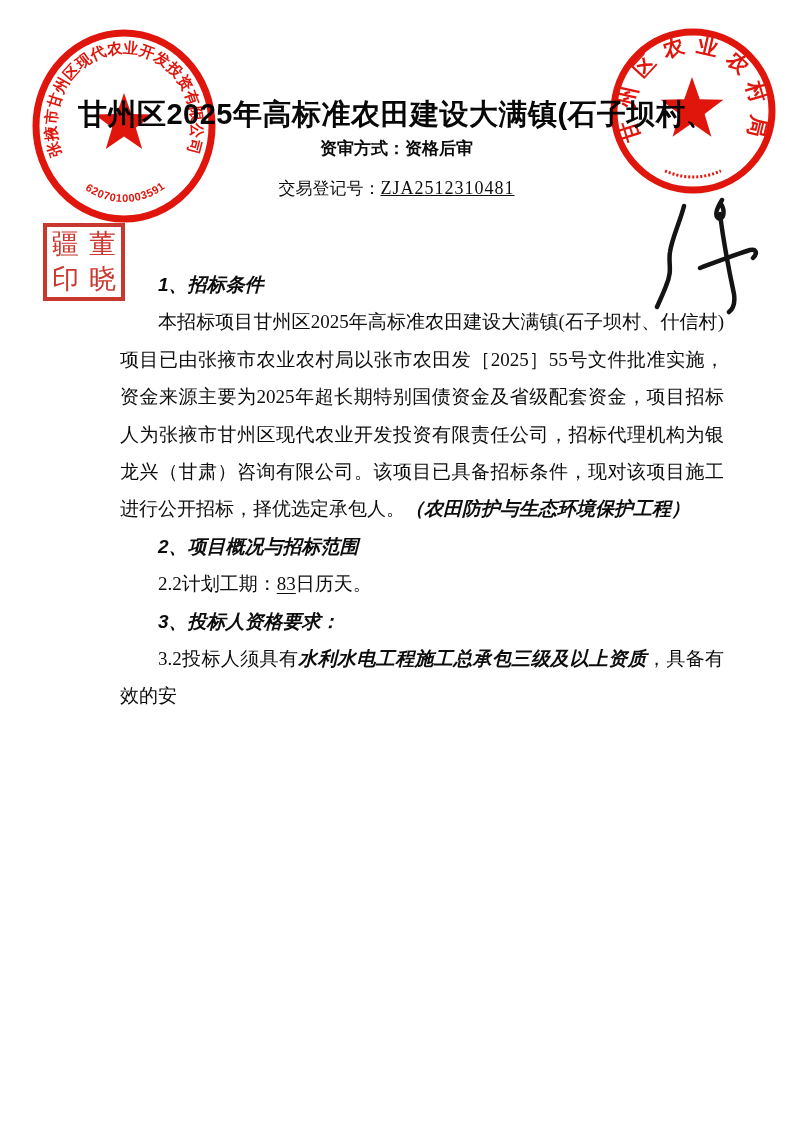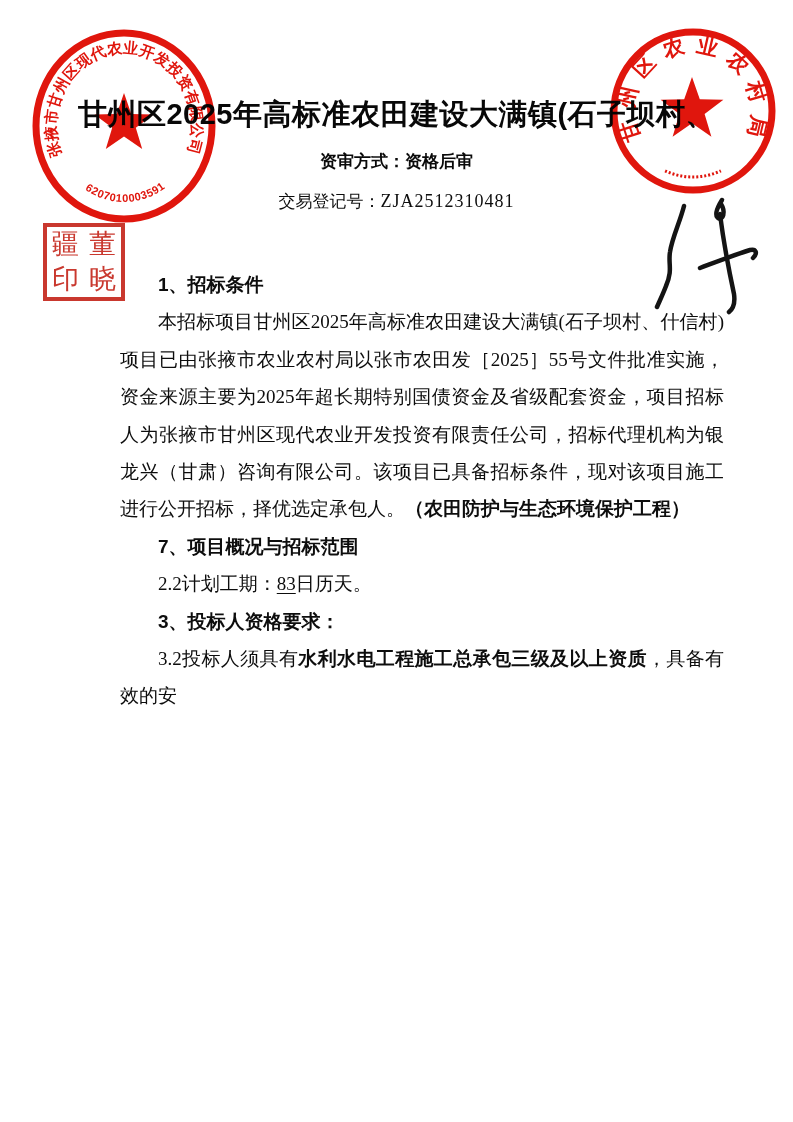--- a/index.html
+++ b/index.html
@@ -9,34 +9,34 @@
     font-family:"Liberation Serif", serif; color:#0d0d0d;
   }
 
   
   .title-block { position:absolute; top:92px; left:0; width:100%; text-align:center; z-index:2; }
   .title-line {
     font-family:"Liberation Sans", sans-serif; font-weight:700;
     font-size:29px; line-height:45px; color:#080808; letter-spacing:0.5px;
   }
   .meta-review {
-    margin-top:13px; font-family:"Liberation Sans", sans-serif;
+    font-family:"Liberation Sans", sans-serif;
     font-weight:700; font-size:17px; color:#0a0a0a;
   }
   .meta-reg { margin-top:17px; font-size:17px; }
   .meta-reg .lbl { font-family:"Liberation Sans", sans-serif; font-weight:400; }
-  .meta-reg .val { font-family:"Liberation Serif", serif; font-size:18px; letter-spacing:1px; }
+  .meta-reg .val { font-family:"Liberation Serif", serif; font-size:18px; letter-spacing:1px;text-decoration:underline; }
 
   
   .body-text {
     position:absolute; top:266px; left:120px; width:604px; z-index:2;
     font-size:19px; line-height:37.4px; text-align:justify;
   }
   .body-text p { margin:0; text-indent:2em; }
-  .body-text .b { font-weight:700; font-family:"Liberation Sans", sans-serif; }
+  .body-text .b { font-weight:700; font-family:"Liberation Sans", sans-serif;font-style:italic; }
   .body-text .u { text-decoration:underline; text-underline-offset:3px; }
   .body-text p.head span { font-weight:700; font-family:"Liberation Sans", sans-serif; }
 
   
   .seal { position:absolute; mix-blend-mode:multiply; z-index:5; }
   .seal svg { display:block; }
   .seal-text { font-family:"Liberation Sans", sans-serif; font-weight:700; }
 
   .square-seal {
     left:43px; top:223px; width:74px; height:70px;
@@ -58,21 +58,21 @@
     <div class="title-line">甘州区2025年高标准农田建设大满镇(石子坝村、</div>
     <div class="meta-review">资审方式：资格后审</div>
     <div class="meta-reg">
       <span class="lbl">交易登记号：</span><span class="val">ZJA2512310481</span>
     </div>
   </div>
 
   <div class="body-text">
     <p class="head"><span class="b">1、招标条件</span></p>
     <p><span>本招标项目甘州区2025年高标准农田建设大满镇(石子坝村、什信村)项目已由张掖市农业农村局以张市农田发［2025］55号文件批准实施，资金来源主要为2025年超长期特别国债资金及省级配套资金，项目招标人为张掖市甘州区现代农业开发投资有限责任公司，招标代理机构为银龙兴（甘肃）咨询有限公司。该项目已具备招标条件，现对该项目施工进行公开招标，择优选定承包人。</span><span class="b">（农田防护与生态环境保护工程）</span></p>
-    <p class="head"><span class="b">7、项目概况与招标范围</span></p>
+    <p class="head"><span class="b">2、项目概况与招标范围</span></p>
     <p><span>2.2计划工期：</span><span class="u">83</span><span>日历天。</span></p>
     <p class="head"><span class="b">3、投标人资格要求：</span></p>
     <p><span>3.2投标人须具有</span><span class="b">水利水电工程施工总承包三级及以上资质</span><span>，具备有效的安</span></p>
   </div>
 
   <div class="seal" style="left:29px; top:26px;">
     <svg width="190" height="200" viewBox="0 0 190 200">
       <ellipse cx="95" cy="100" rx="88" ry="93" fill="none" stroke="#e0160d" stroke-width="7"></ellipse>
       <path id="arcCompany" d="M 33.4 130.9 A 68 73 0 1 1 156.6 130.9" fill="none"></path>
       <path id="arcNumber" d="M 54.3 162.3 A 71 76 0 0 0 135.7 162.3" fill="none"></path>

